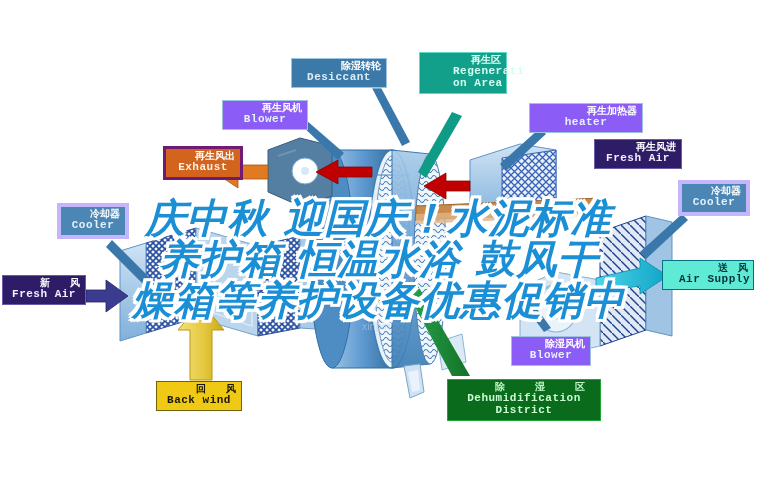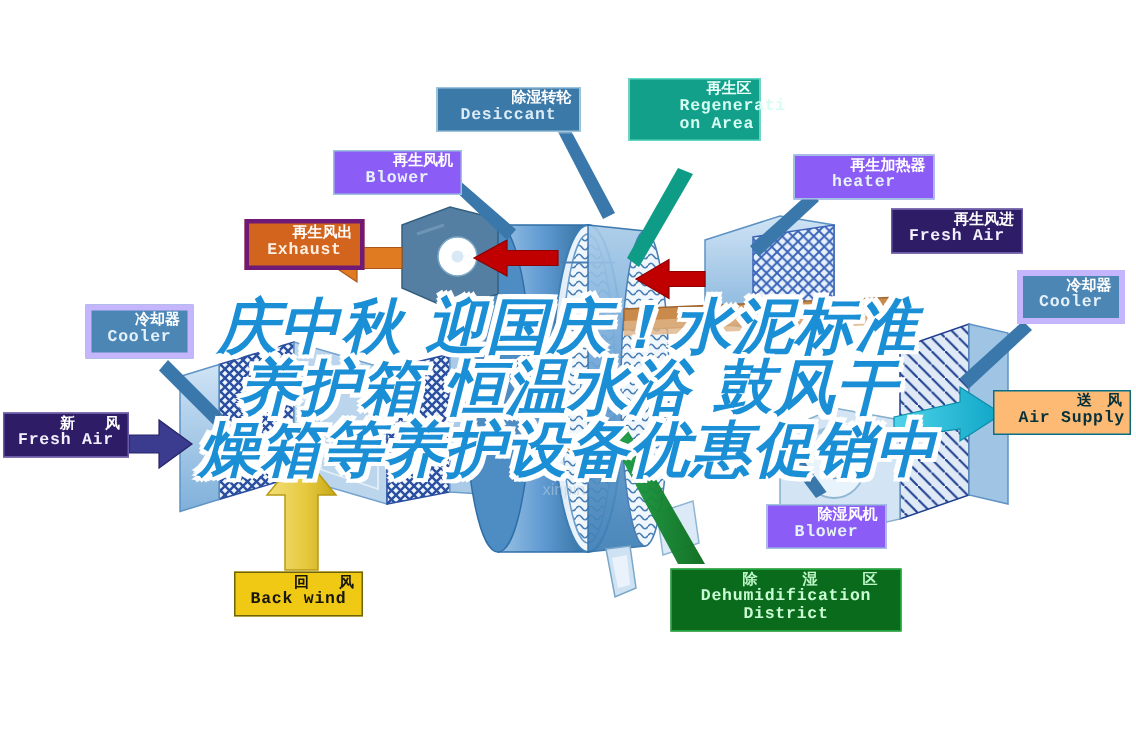--- a/index.html
+++ b/index.html
@@ -66,21 +66,21 @@
   .v-navy .en{ color:#f2efff; }
 
   .v-orange{ background:#d2641d; border:3px solid #701a75; }
   .v-orange .cn{ color:#ffffff; }
   .v-orange .en{ color:#fff0e2; }
 
   .v-yellow{ background:#efc914; border:1px solid #6f6309; }
   .v-yellow .cn{ color:#16160b; }
   .v-yellow .en{ color:#16160b; }
 
-  .v-cyan{ background:#fdba74; border:1px solid #0a6f84;padding-left:16px; }
+  .v-cyan{ background:#5eead4; border:1px solid #0a6f84;padding-left:16px; }
   .v-cyan .cn{ color:#06313a; }
   .v-cyan .en{ color:#06313a; }
 
   .v-green{ background:#0b6b1c; border:1px solid #1fa436; }
   .v-green .cn{ color:#bdf7c8; letter-spacing:10px; padding-left:10px;}
   .v-green .en{ color:#cafcd3; }
 
   .v-darkblue{ background:#8b5cf6; border:1px solid #9dc3de;margin-top:12px; }
   .v-darkblue .cn{ color:#ffffff; }
   .v-darkblue .en{ color:#e6f2fb; }
@@ -306,21 +306,21 @@
     <span class="cn">再生风机</span>
     <span class="en">Blower</span>
   </div>
 
   <div class="label-box v-teal" style="left:419px;top:52px;width:88px;">
     <span class="cn">再生区</span>
     <span class="en">Regenerati</span>
     <span class="en">on Area</span>
   </div>
 
-  <div class="label-box v-darkblue" style="left:529px;top:91px;width:94px;">
+  <div class="label-box v-darkblue" style="left:529px;top:91px;width:114px;">
     <span class="cn">再生加热器</span>
     <span class="en">heater</span>
   </div>
 
   <div class="label-box v-navy" style="left:594px;top:139px;width:88px;">
     <span class="cn">再生风进</span>
     <span class="en">Fresh Air</span>
   </div>
 
   <div class="label-box v-orange" style="left:163px;top:146px;width:80px;">

